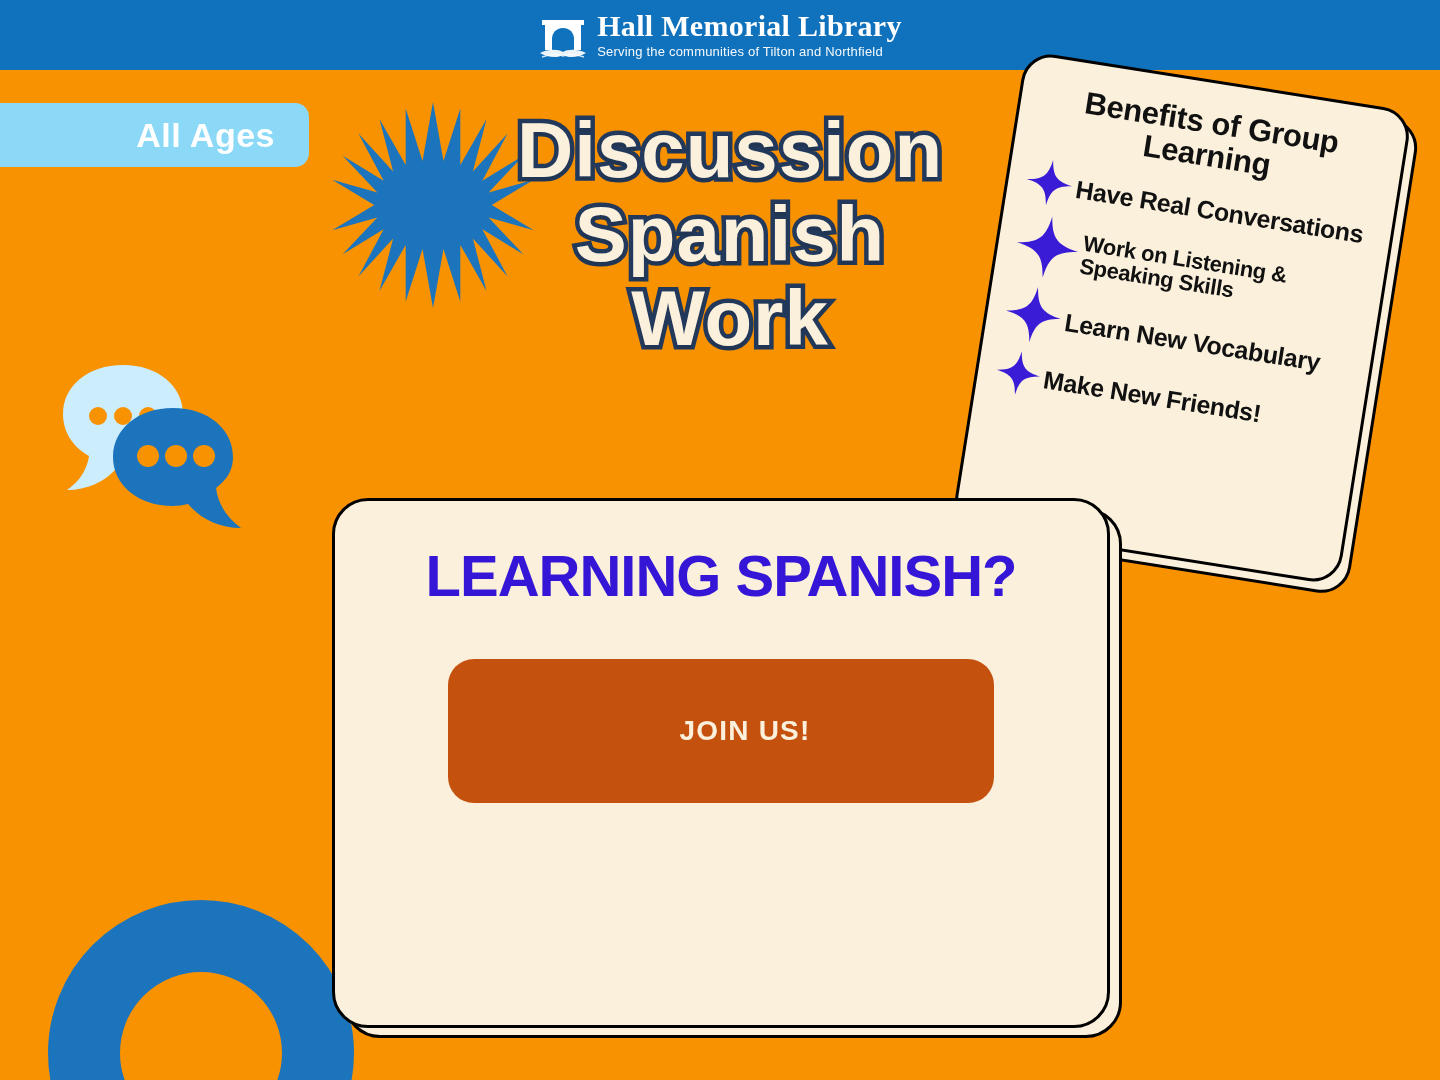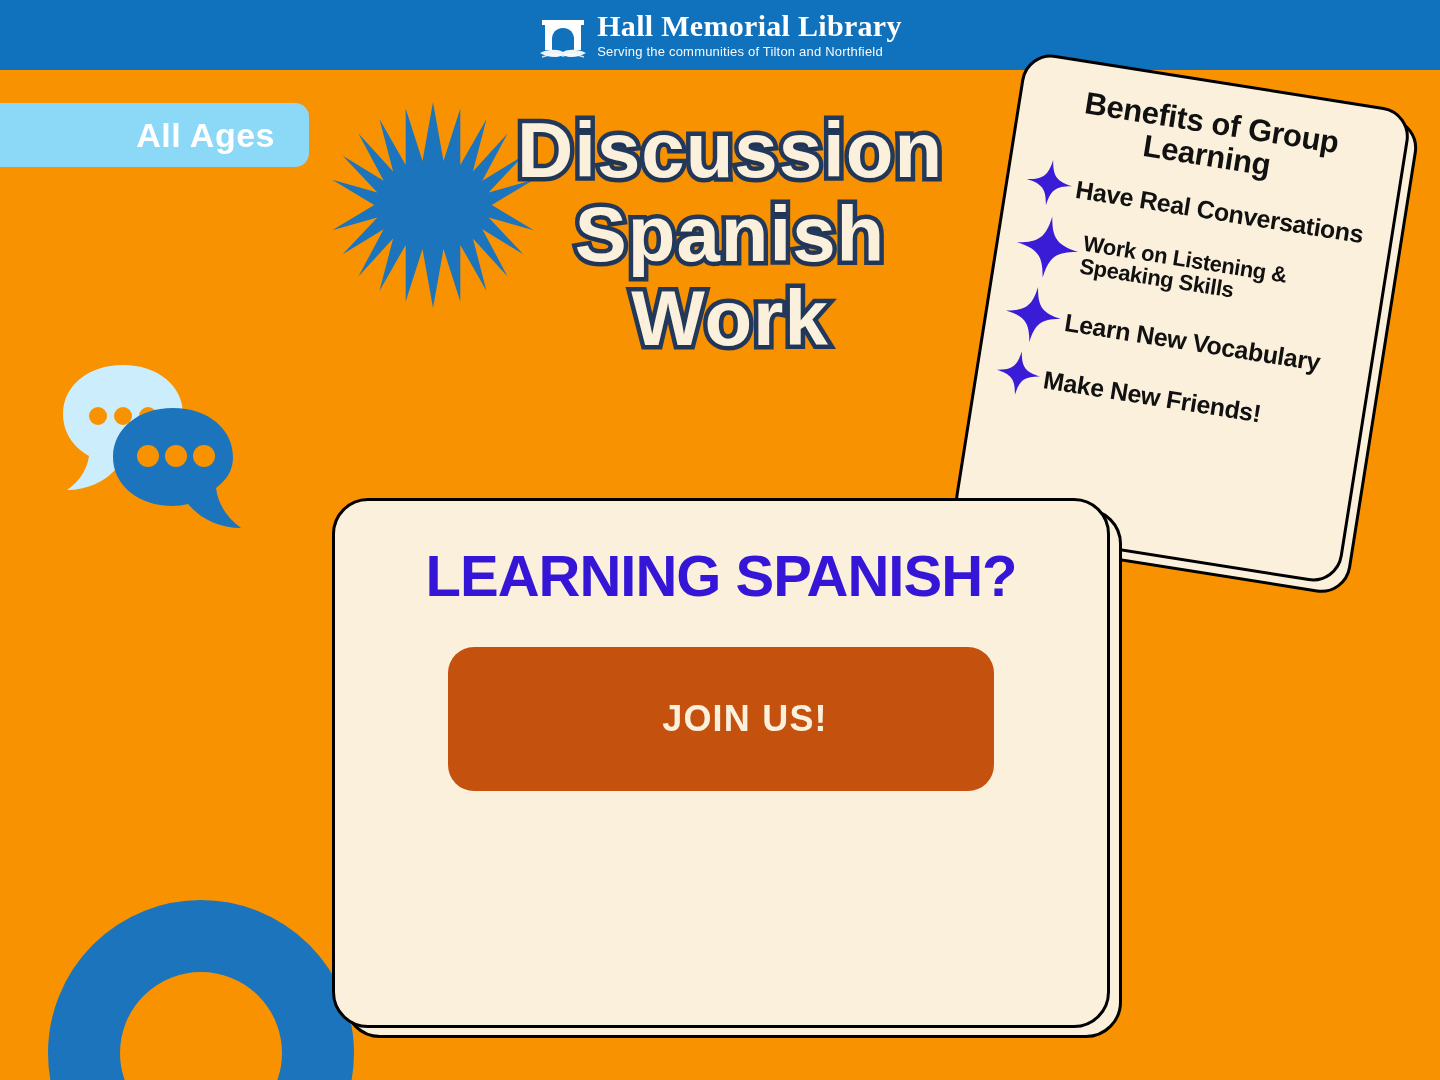--- a/index.html
+++ b/index.html
@@ -112,40 +112,40 @@
     width:778px; height:530px;
     background:#FAF0DC; border:3px solid #000;
     border-radius:36px;
   }
   .main-card{
     position:absolute; left:332px; top:498px;
     width:778px; height:530px;
     background:#FAF0DC; border:3px solid #000;
     border-radius:36px;
     padding:46px 60px 30px;
-    display:flex; flex-direction:column; align-items:center;
+    display:flex; flex-direction:column; align-items:center;gap:12px;
   }
   .main-heading{
     font-size:58px; font-weight:bold; color:#3516D6;
     letter-spacing:-1px; line-height:1; text-align:center;
     white-space:nowrap;
   }
   .main-body{
     margin-top:44px;
     font-size:28px; font-weight:bold; color:#1A1A1A;
     line-height:1.22; text-align:center; letter-spacing:-.2px;
     max-width:560px;
   }
   .cta-button{
     margin-top:42px;
     width:546px; min-height:144px;
     background:#C4510D;
     border-radius:26px;
     display:flex; flex-direction:column; align-items:center; justify-content:center;
-    color:#FAF0DC; font-weight:bold; font-size:36px; line-height:1.35;
+    color:#FAF0DC; font-weight:bold; font-size:28px; line-height:1.35;
     letter-spacing:1.2px; text-align:center;
     cursor:pointer;
     padding-left:48px;
   }
   .cta-line sup{ font-size:.62em; vertical-align:super; letter-spacing:.5px; }
 </style>
 </head>
 <body>
 
 <div class="header-bar">

